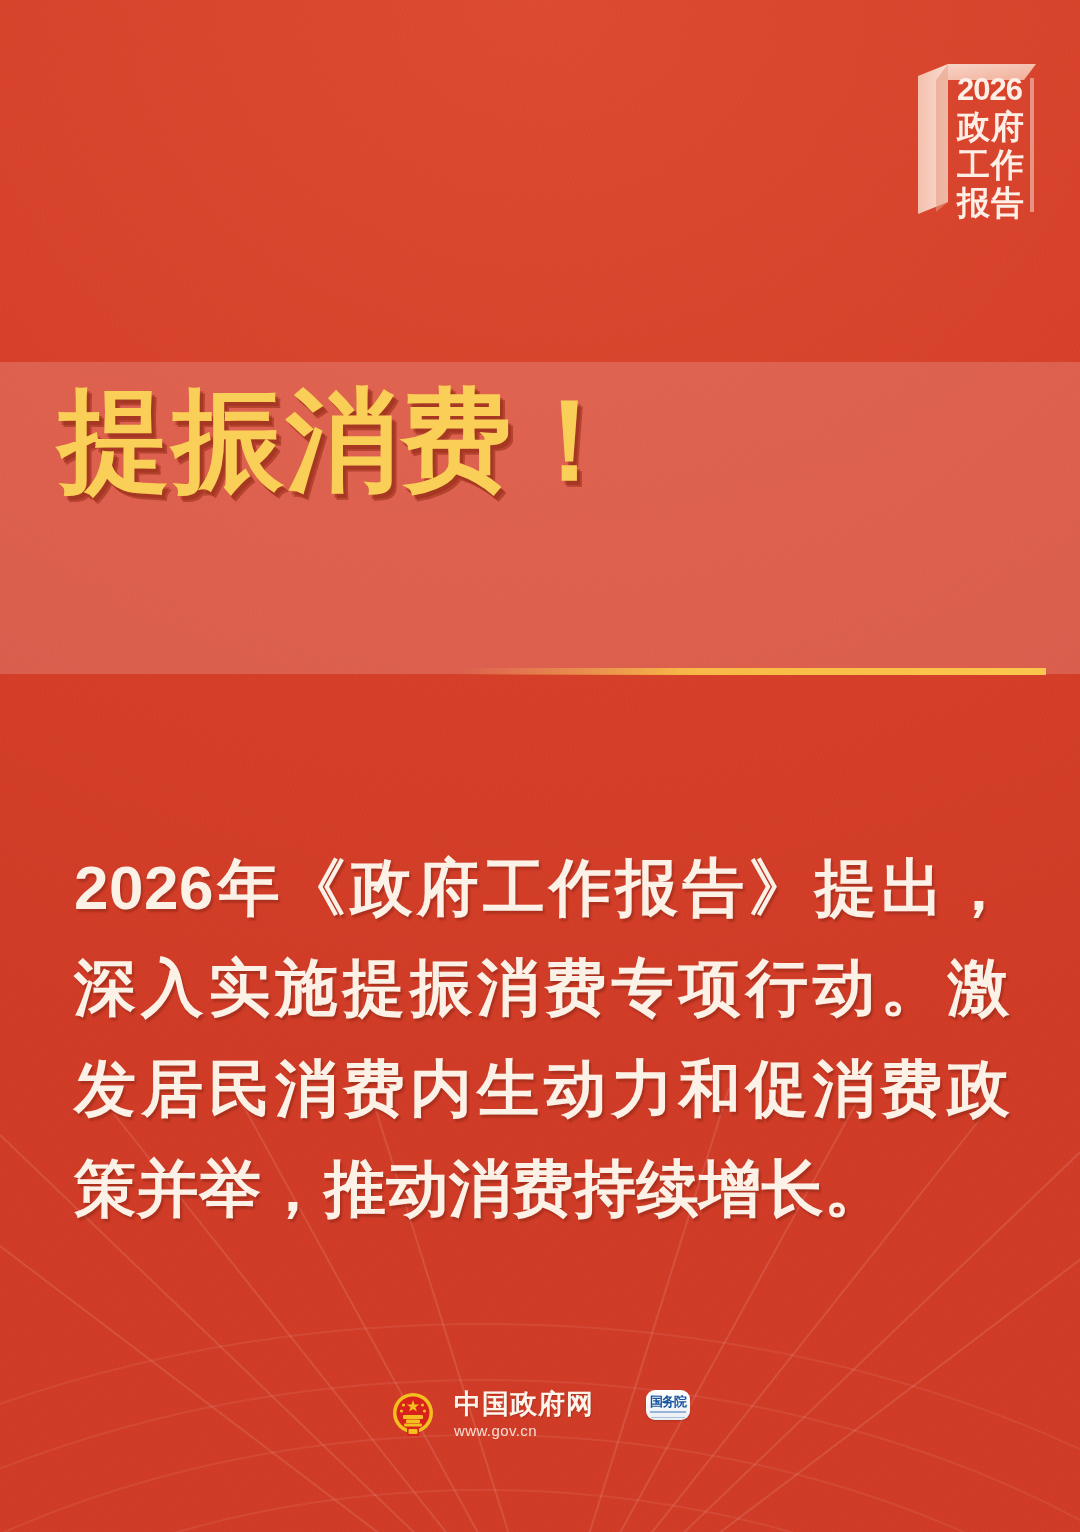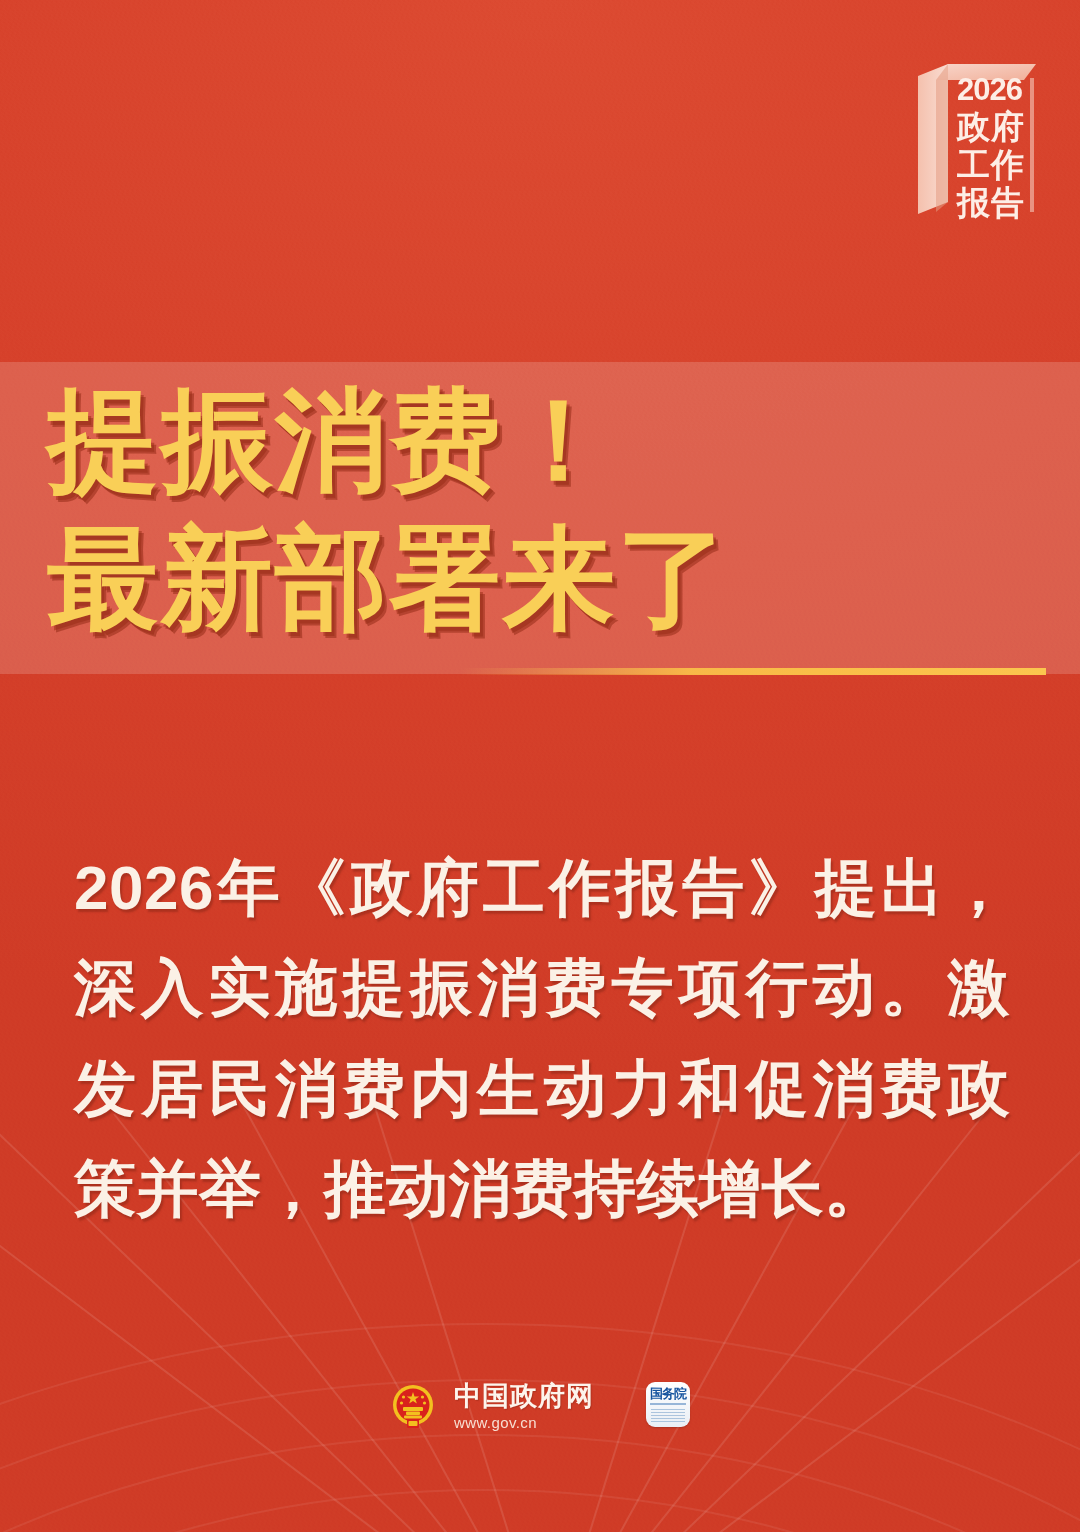--- a/index.html
+++ b/index.html
@@ -73,21 +73,21 @@
     position: absolute;
     left: 0;
     top: 362px;
     width: 1080px;
     height: 312px;
     background: rgba(255,255,255,.17);
   }
 
   .headline {
     position: absolute;
-    left: 47px;
+    left: 58px;
     top: 368px;
     width: 960px;
   }
   .headline .line {
     font-family: "Liberation Sans", "DejaVu Sans", sans-serif;
     font-weight: 700;
     font-size: 112px;
     line-height: 1.30;
     letter-spacing: 2px;
     color: #f9cf57;
@@ -138,26 +138,27 @@
     top: 1382px;
     display: flex;
     justify-content: center;
     align-items: flex-start;
     gap: 52px;
   }
   .foot-item {
     display: flex;
     align-items: center;
     gap: 18px;
+    margin-top: 8px;
   }
   .foot-emblem { width: 46px; height: 50px; flex: 0 0 auto; }
   .foot-emblem svg { display:block; width:100%; height:100%; }
 
   .foot-appicon {
-    width: 44px; height: 45px; flex: 0 0 auto;
+    width: 44px; height: 30px; flex: 0 0 auto;
     border-radius: 9px;
     background: linear-gradient(#ffffff, #e9eef4);
     box-shadow: 0 1px 2px rgba(0,0,0,.18);
     position: relative;
     overflow: hidden;
   }
   .foot-appicon .ai-top {
     position:absolute; left:0; right:0; top:5px;
     text-align:center;
     font-size: 13px; font-weight: 700; line-height: 1;
@@ -261,21 +262,20 @@
       <text x="45" y="48" font-family="Liberation Sans, DejaVu Sans, sans-serif" font-size="31" font-weight="700" fill="#fdeee6" letter-spacing="-1">2026</text>
       <text x="45" y="86" font-family="Liberation Sans, DejaVu Sans, sans-serif" font-size="33" font-weight="700" fill="#fdeee6" letter-spacing="1">政府</text>
       <text x="45" y="124" font-family="Liberation Sans, DejaVu Sans, sans-serif" font-size="33" font-weight="700" fill="#fdeee6" letter-spacing="1">工作</text>
       <text x="45" y="162" font-family="Liberation Sans, DejaVu Sans, sans-serif" font-size="33" font-weight="700" fill="#fdeee6" letter-spacing="1">报告</text>
     </svg>
   </div>
 
   <div class="headline-band"></div>
   <div class="headline">
     <div class="line line-1">提振消费！</div>
-    <div class="line line-2">最新部署来了</div>
   </div>
 
   <div class="gold-rule"></div>
 
   <div class="body-copy">2026年《政府工作报告》提出，深入实施提振消费专项行动。激发居民消费内生动力和促消费政策并举，推动消费持续增长。</div>
 
   <div class="footer">
 
     <div class="foot-item">
       <span class="foot-emblem">

